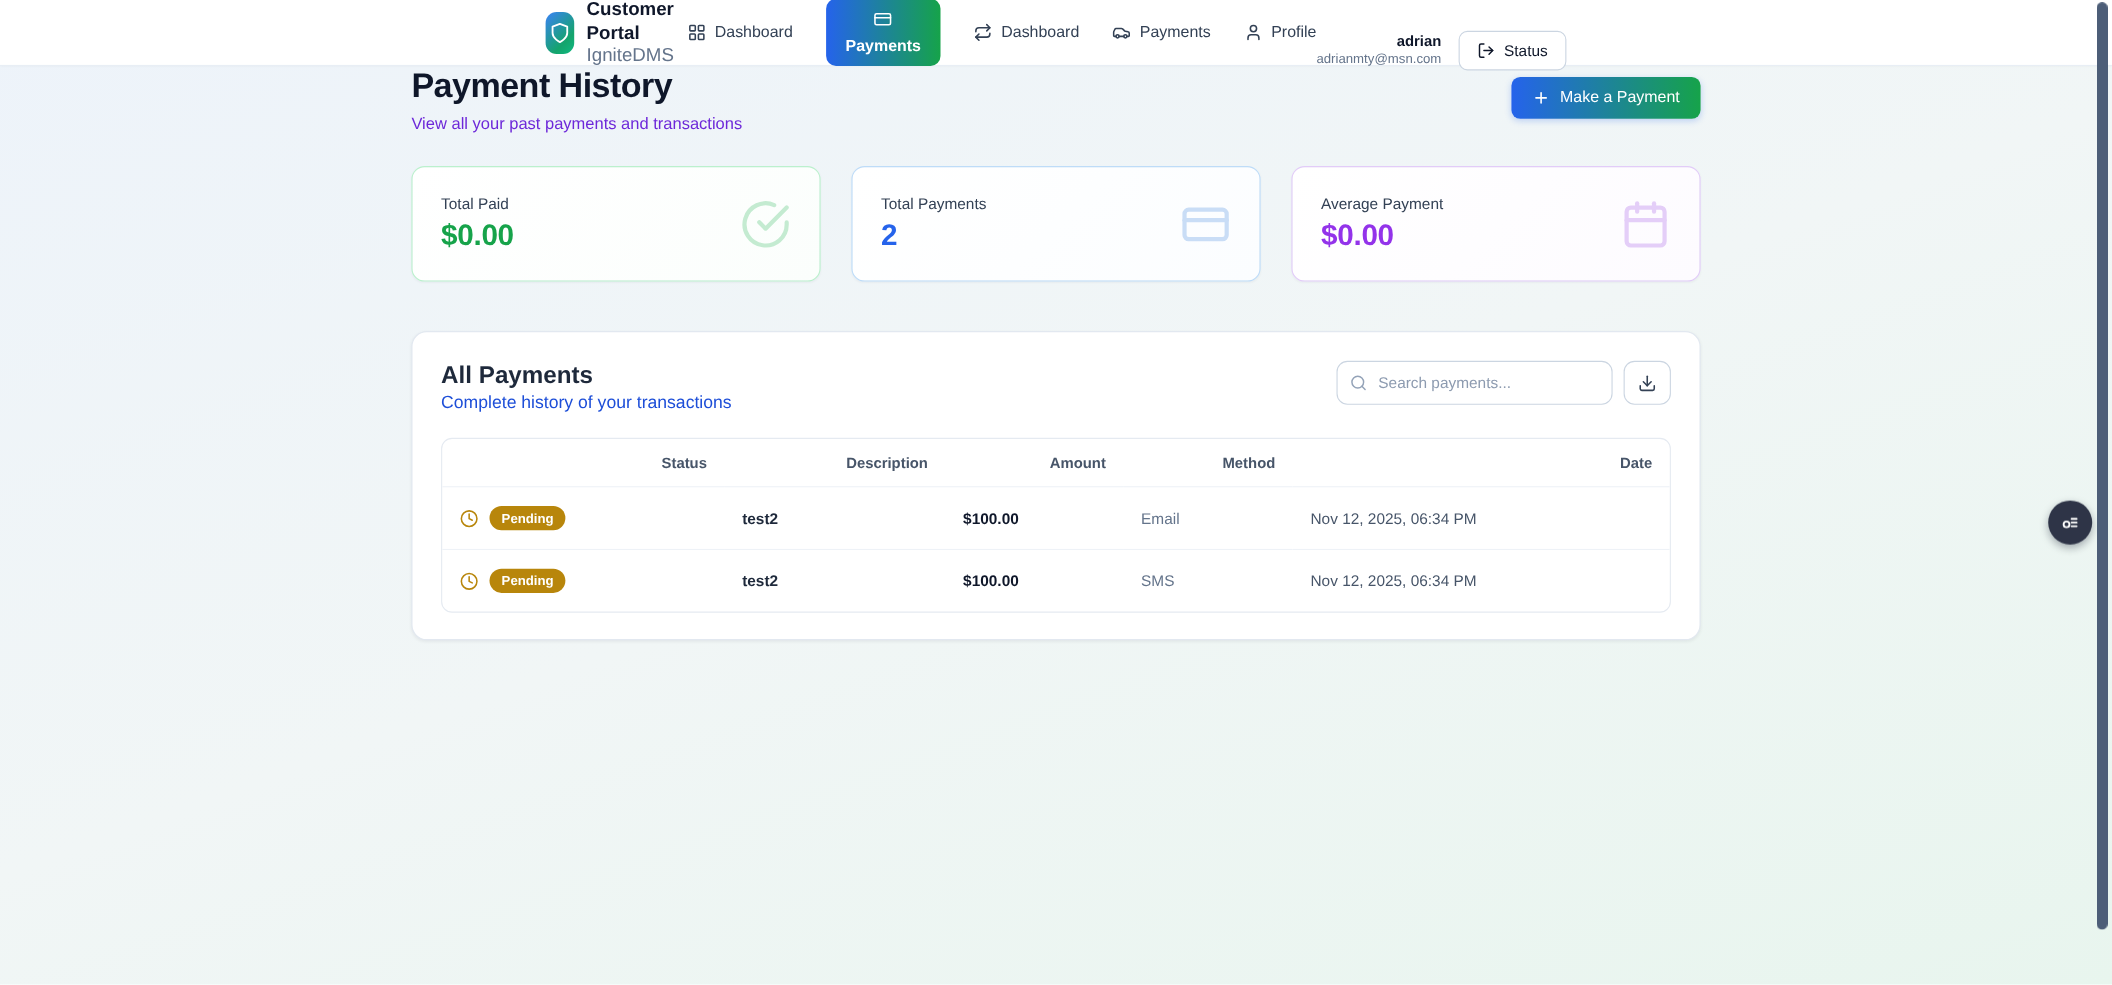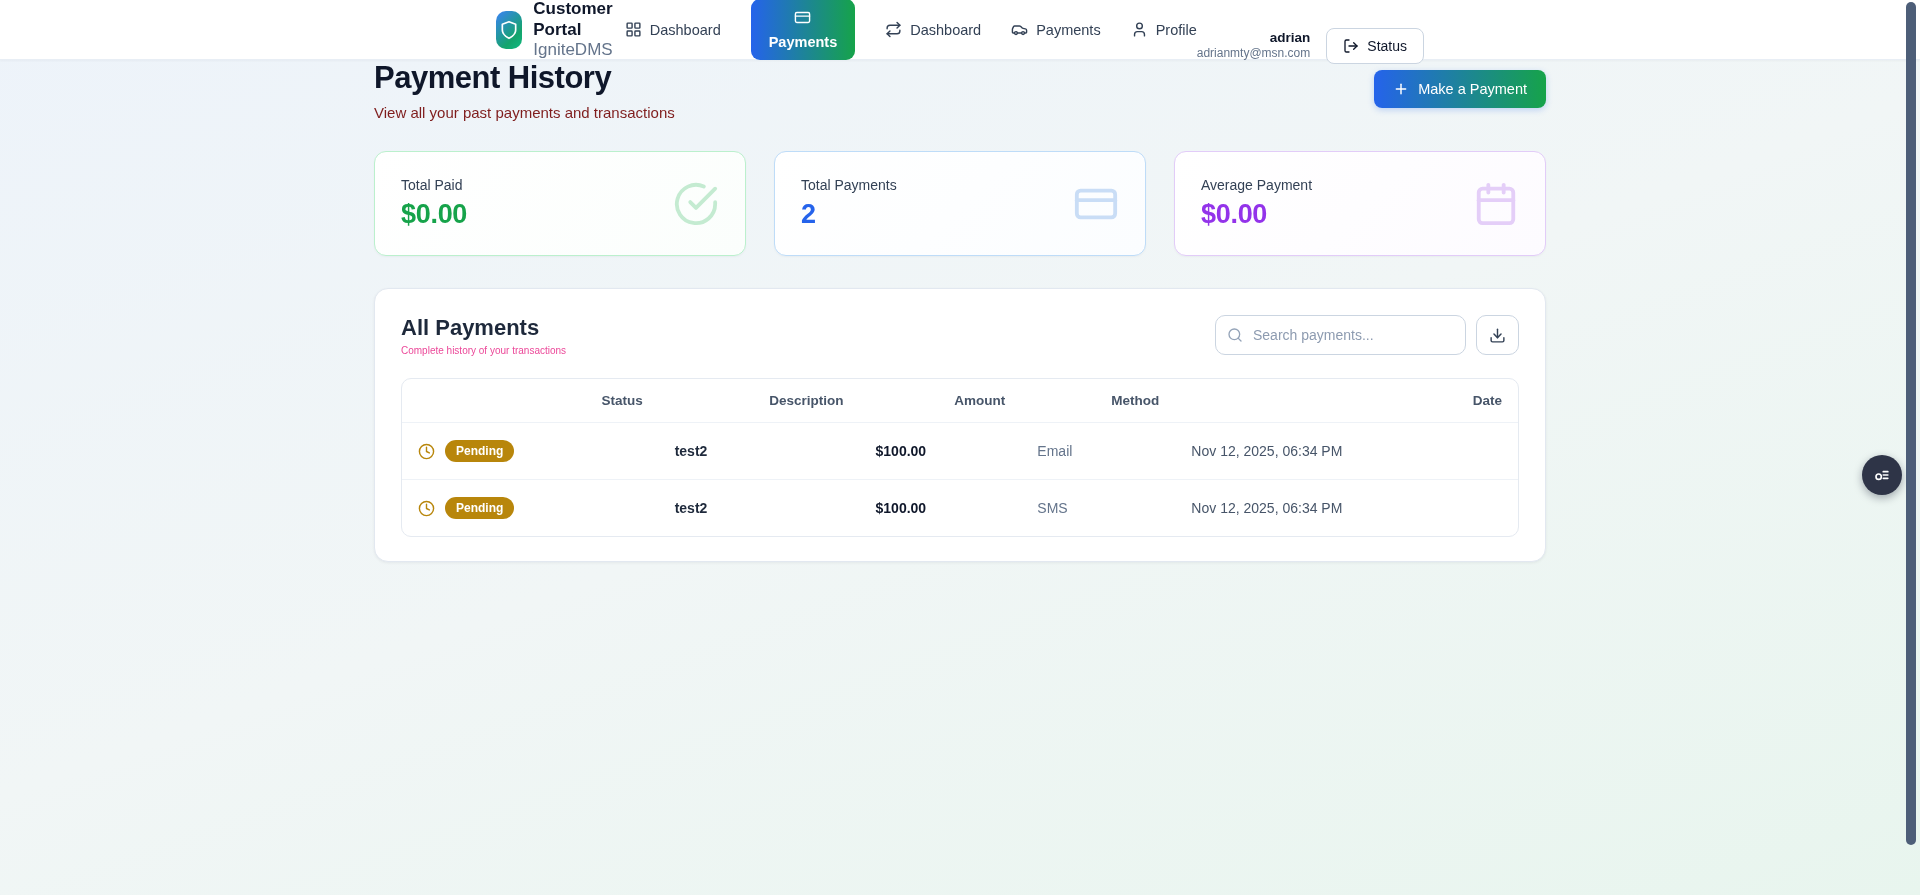--- a/index.html
+++ b/index.html
@@ -53,21 +53,21 @@
     border:1px solid #cbd5e1; border-radius:8px; background:#fff;
     padding:9px 16px; font-size:14px; color:#0f172a; cursor:pointer;
     font-family:inherit;
   }
 
   
   .main { width:1172px; margin:0 auto; }
 
   .page-head { display:flex; justify-content:space-between; align-items:flex-start; }
   .page-title { font-size:31px; font-weight:800; color:#0f172a; letter-spacing:-.5px; }
-  .page-sub { font-size:15px; color:#7f1d1d; margin-top:8px; }
+  .page-sub { font-size:15px; color:#6d28d9; margin-top:8px; }
   .make-payment-btn {
     display:flex; align-items:center; gap:9px; margin-top:10px;
     background:linear-gradient(90deg,#2563eb,#16a34a);
     color:#fff; border:none; border-radius:8px;
     padding:11px 19px; font-size:14.5px; font-weight:500; cursor:pointer;
     box-shadow:0 2px 6px rgba(37,99,235,.25);
     font-family:inherit;
   }
 
   
@@ -84,28 +84,28 @@
   .stat-value { font-size:27px; font-weight:800; margin-top:6px; letter-spacing:-.3px; }
   .stat-card.green .stat-value { color:#16a34a; }
   .stat-card.blue .stat-value { color:#2563eb; }
   .stat-card.purple .stat-value { color:#9333ea; }
   .stat-icon.green { color:#c4ebd1; }
   .stat-icon.blue { color:#c9ddf6; }
   .stat-icon.purple { color:#e4cef8; }
 
   
   .panel {
-    margin-top:32px; background:#fff;
+    margin-top:45px; background:#fff;
     border:1px solid #e2e8f0; border-radius:14px;
     box-shadow:0 1px 3px rgba(15,23,42,.06);
     padding:26px 26px 24px 26px;
   }
   .panel-head { display:flex; justify-content:space-between; align-items:flex-start; }
   .panel-title { font-size:22px; font-weight:700; color:#1e293b; }
-  .panel-sub { font-size:10px; color:#ec4899; margin-top:4px; }
+  .panel-sub { font-size:16px; color:#1d4ed8; margin-top:4px; }
   .panel-tools { display:flex; gap:10px; align-items:center; }
   .search-wrap { position:relative; }
   .search-wrap svg { position:absolute; left:12px; top:12px; color:#94a3b8; }
   .search-input {
     width:251px; height:40px;
     border:1px solid #cbd5e1; border-radius:10px;
     padding:0 12px 0 37px; font-size:14px; color:#0f172a;
     font-family:inherit; background:#fff; outline:none;
   }
   .search-input::placeholder { color:#8d9bb0; }

